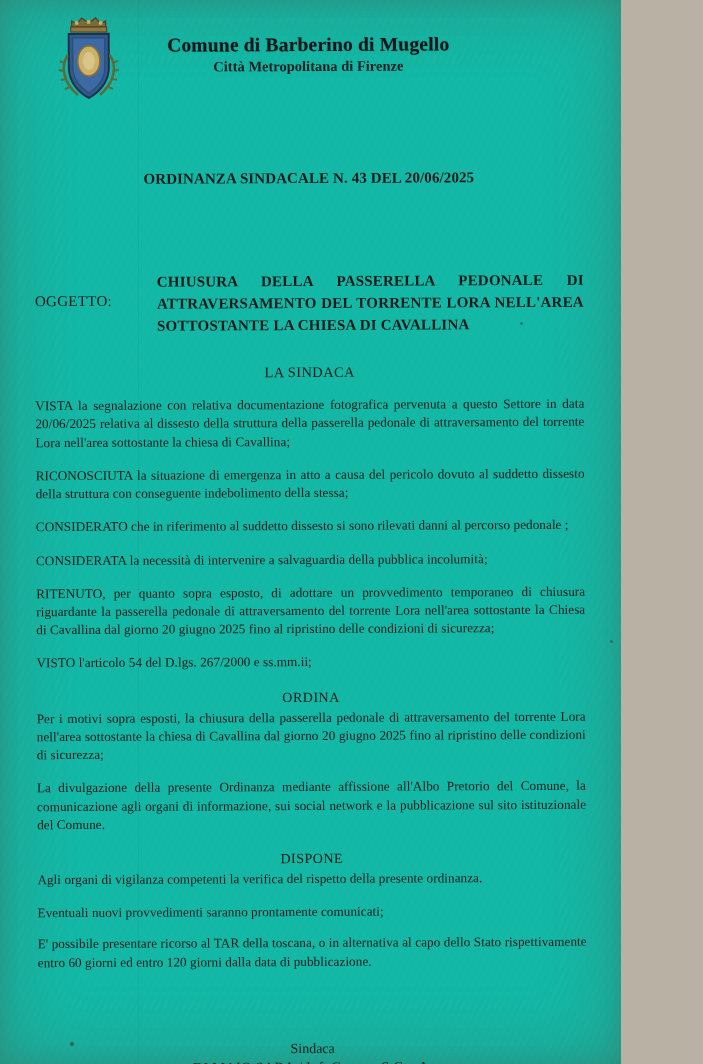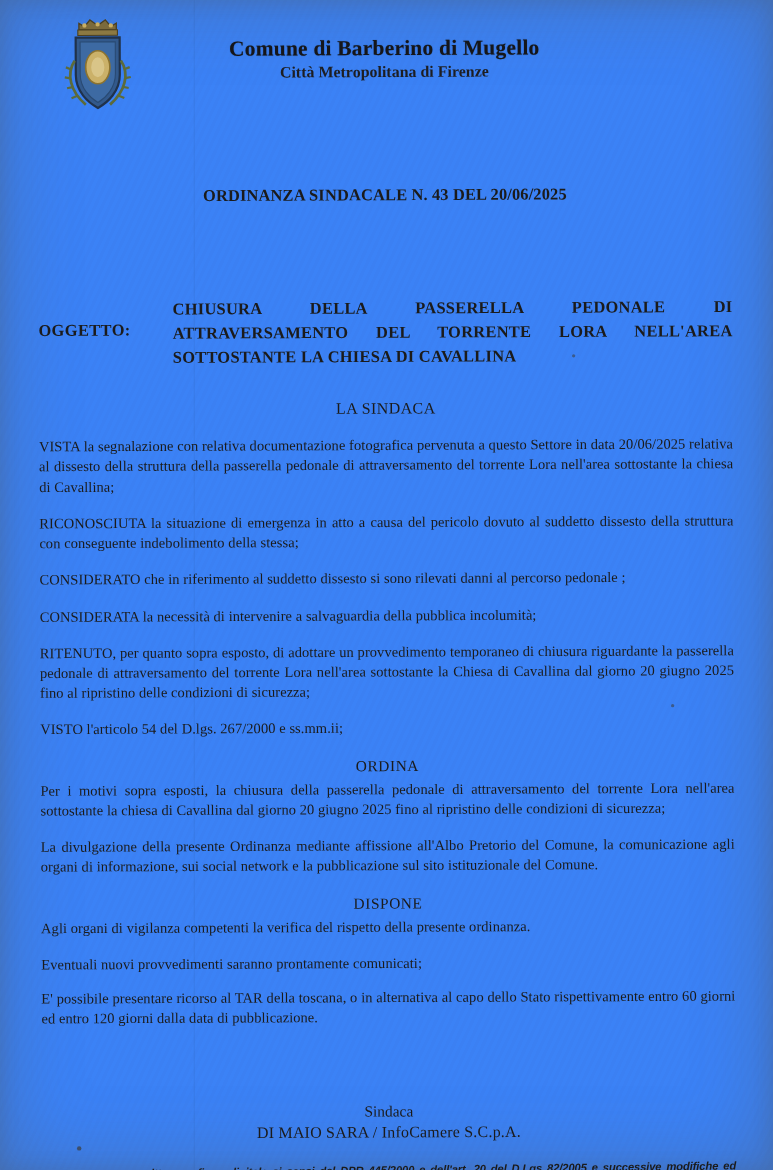--- a/index.html
+++ b/index.html
@@ -10,29 +10,29 @@
     width: 703px;
     height: 1064px;
     overflow: hidden;
     font-family: "Liberation Serif", serif;
     background: #b9b2a4;
   }
 
   
   #page {
     position: relative;
-    width: 703px;
+    width: 621px;
     height: 1064px;
     background:
       radial-gradient(ellipse 60% 40% at 18% 6%, rgba(255,255,255,0.30), rgba(255,255,255,0) 70%),
       radial-gradient(ellipse 50% 30% at 85% 18%, rgba(120,112,96,0.22), rgba(0,0,0,0) 70%),
       radial-gradient(ellipse 70% 35% at 50% 97%, rgba(110,102,88,0.30), rgba(0,0,0,0) 75%),
       radial-gradient(ellipse 40% 25% at 95% 55%, rgba(100,92,78,0.28), rgba(0,0,0,0) 70%),
       linear-gradient(100deg, #d8d2c4 0%, #e2ddd0 22%, #d6d0c1 45%, #dedac c 60%, #cfc8b8 85%, #c2bba9 100%);
-    background-color: #3b82f6;
+    background-color: #14b8a6;
   }
   
   #page::before {
     content: "";
     position: absolute;
     inset: 0;
     pointer-events: none;
     background:
       linear-gradient(90deg, rgba(0,0,0,0.05) 0 1px, rgba(0,0,0,0) 1px 100%) 46% 0/ 320px 100% no-repeat,
       linear-gradient(88deg, rgba(255,255,255,0.25) 0 2px, rgba(0,0,0,0) 2px 100%) 48% 0/ 320px 100% no-repeat,
@@ -97,21 +97,21 @@
   
   .oggetto-row {
     display: flex;
     margin-top: 84px;
     align-items: flex-start;
   }
   .oggetto-label {
     width: 122px;
     flex: none;
     font-size: 15px;
-    font-weight: bold;
+    font-weight: normal;
     padding-top: 21px;
     letter-spacing: .3px;
   }
   .oggetto-text {
     flex: 1;
     font-size: 15px;
     font-weight: bold;
     line-height: 1.45;
     text-align: justify;
     text-align-last: left;

